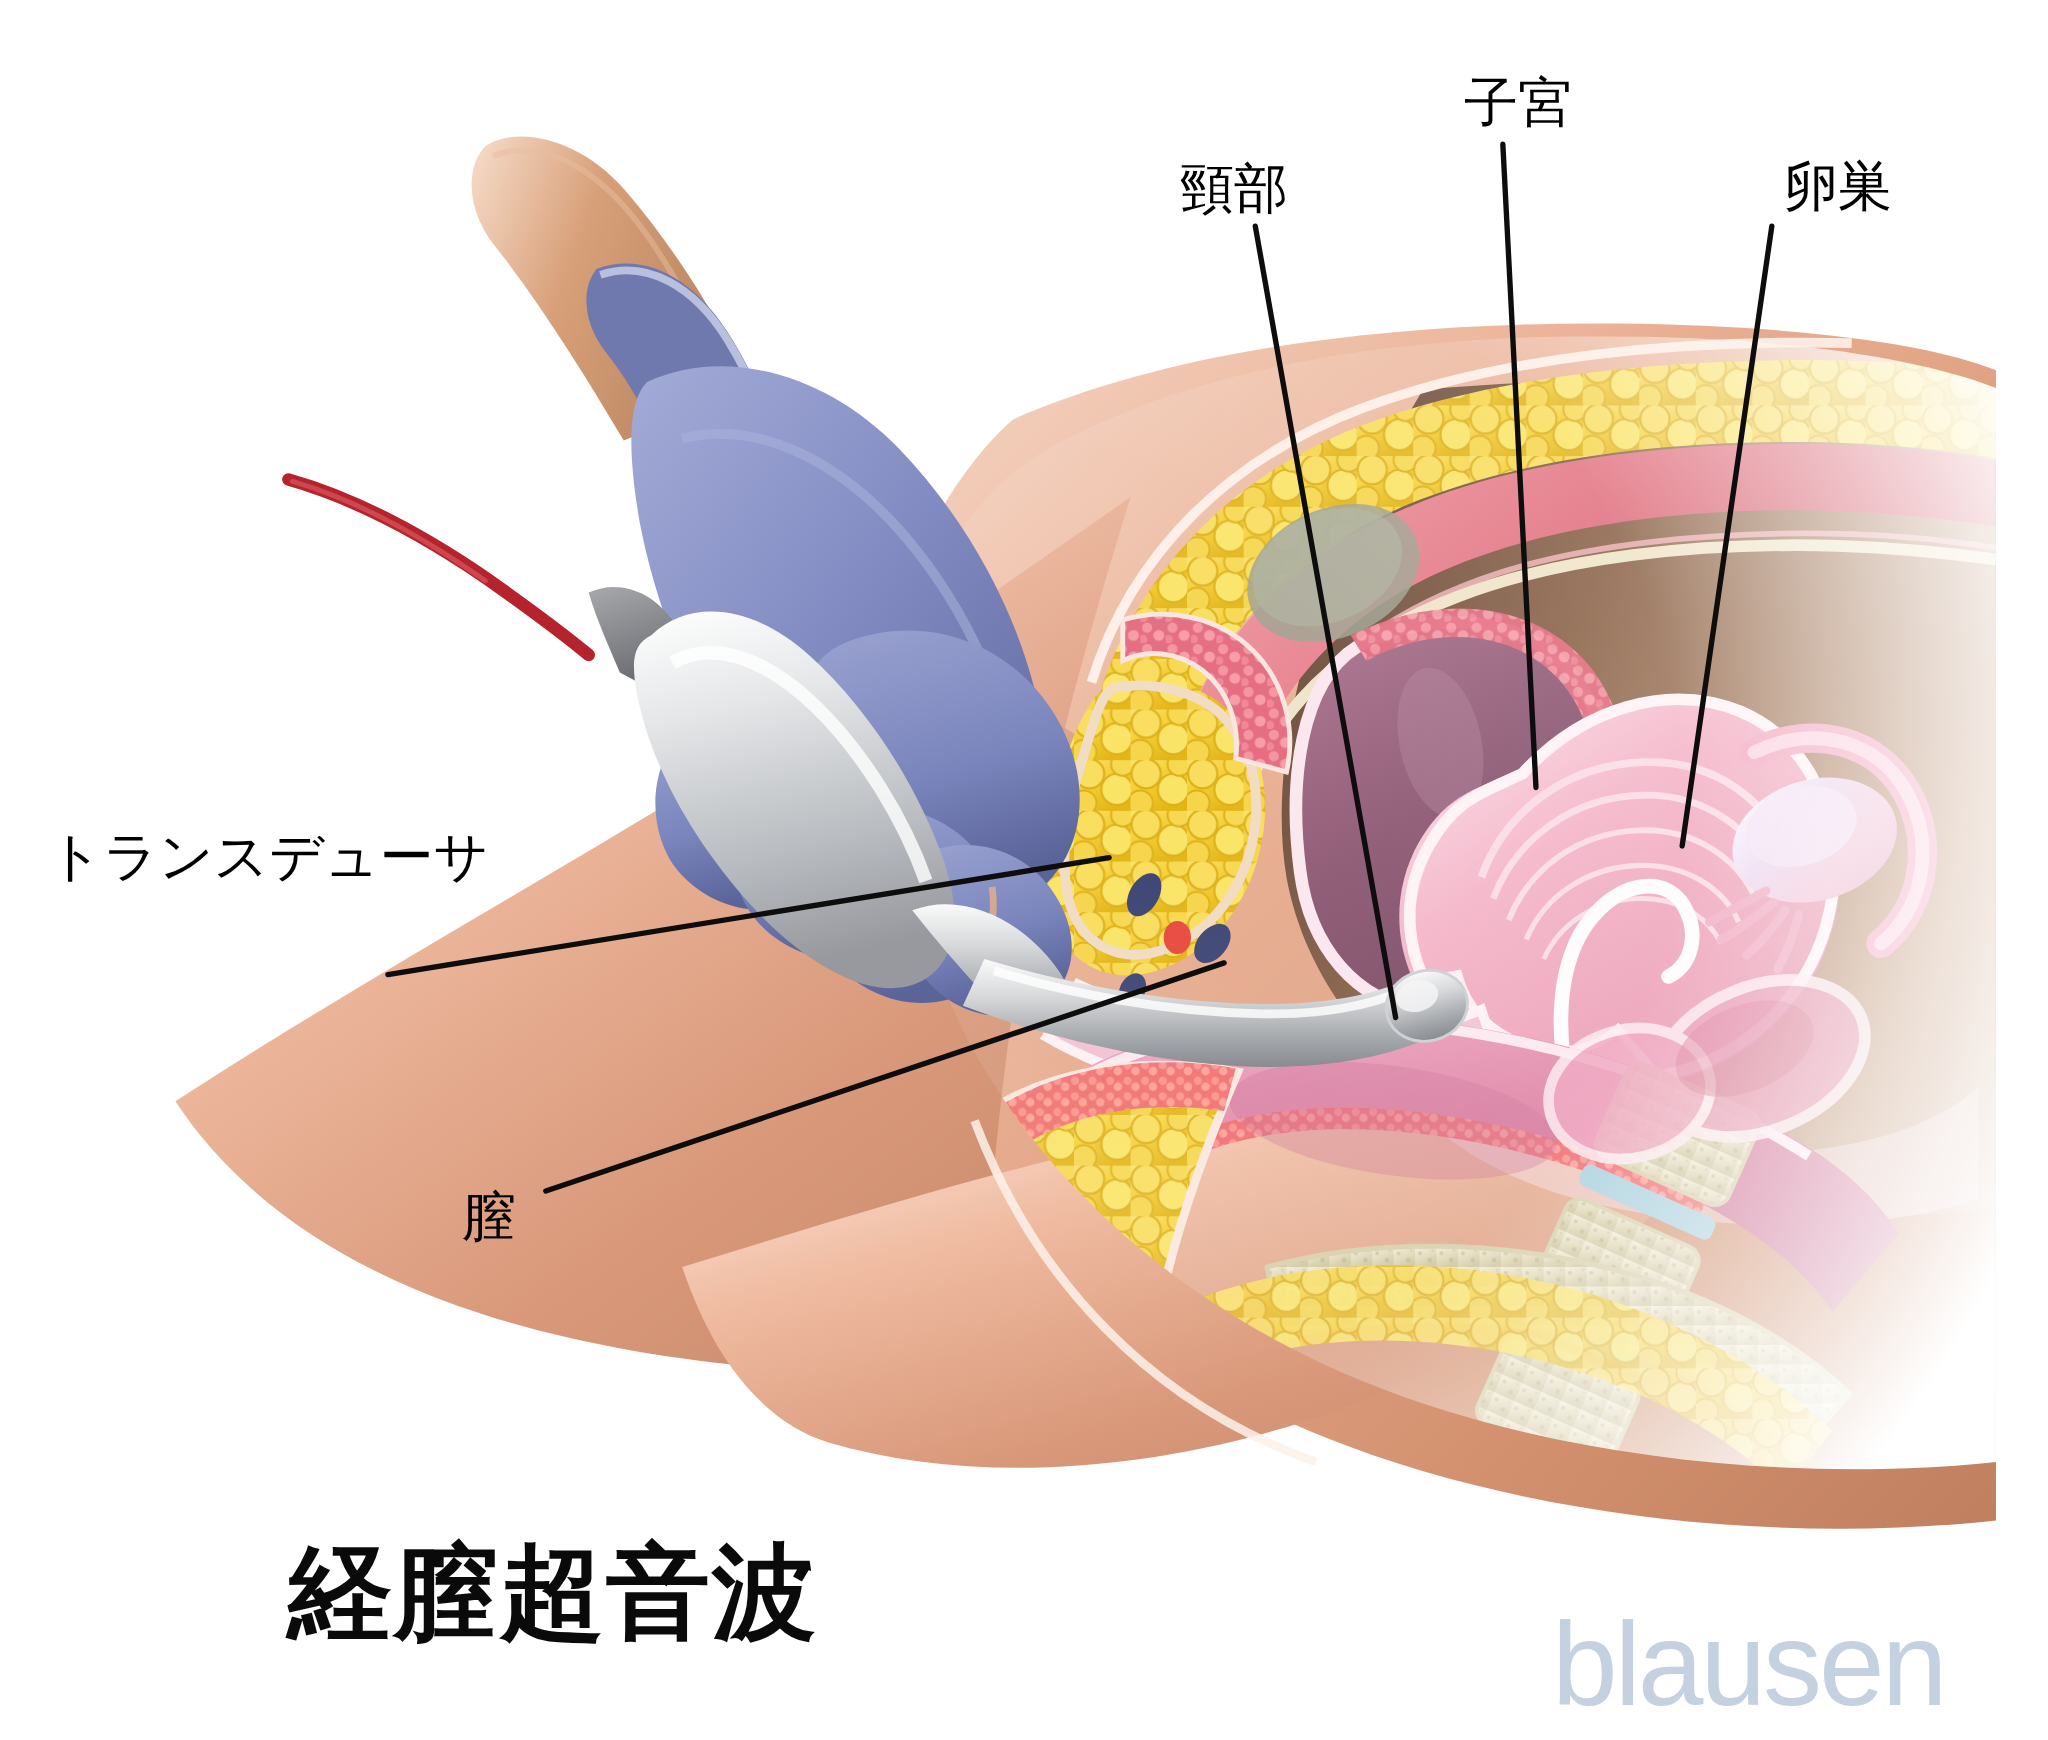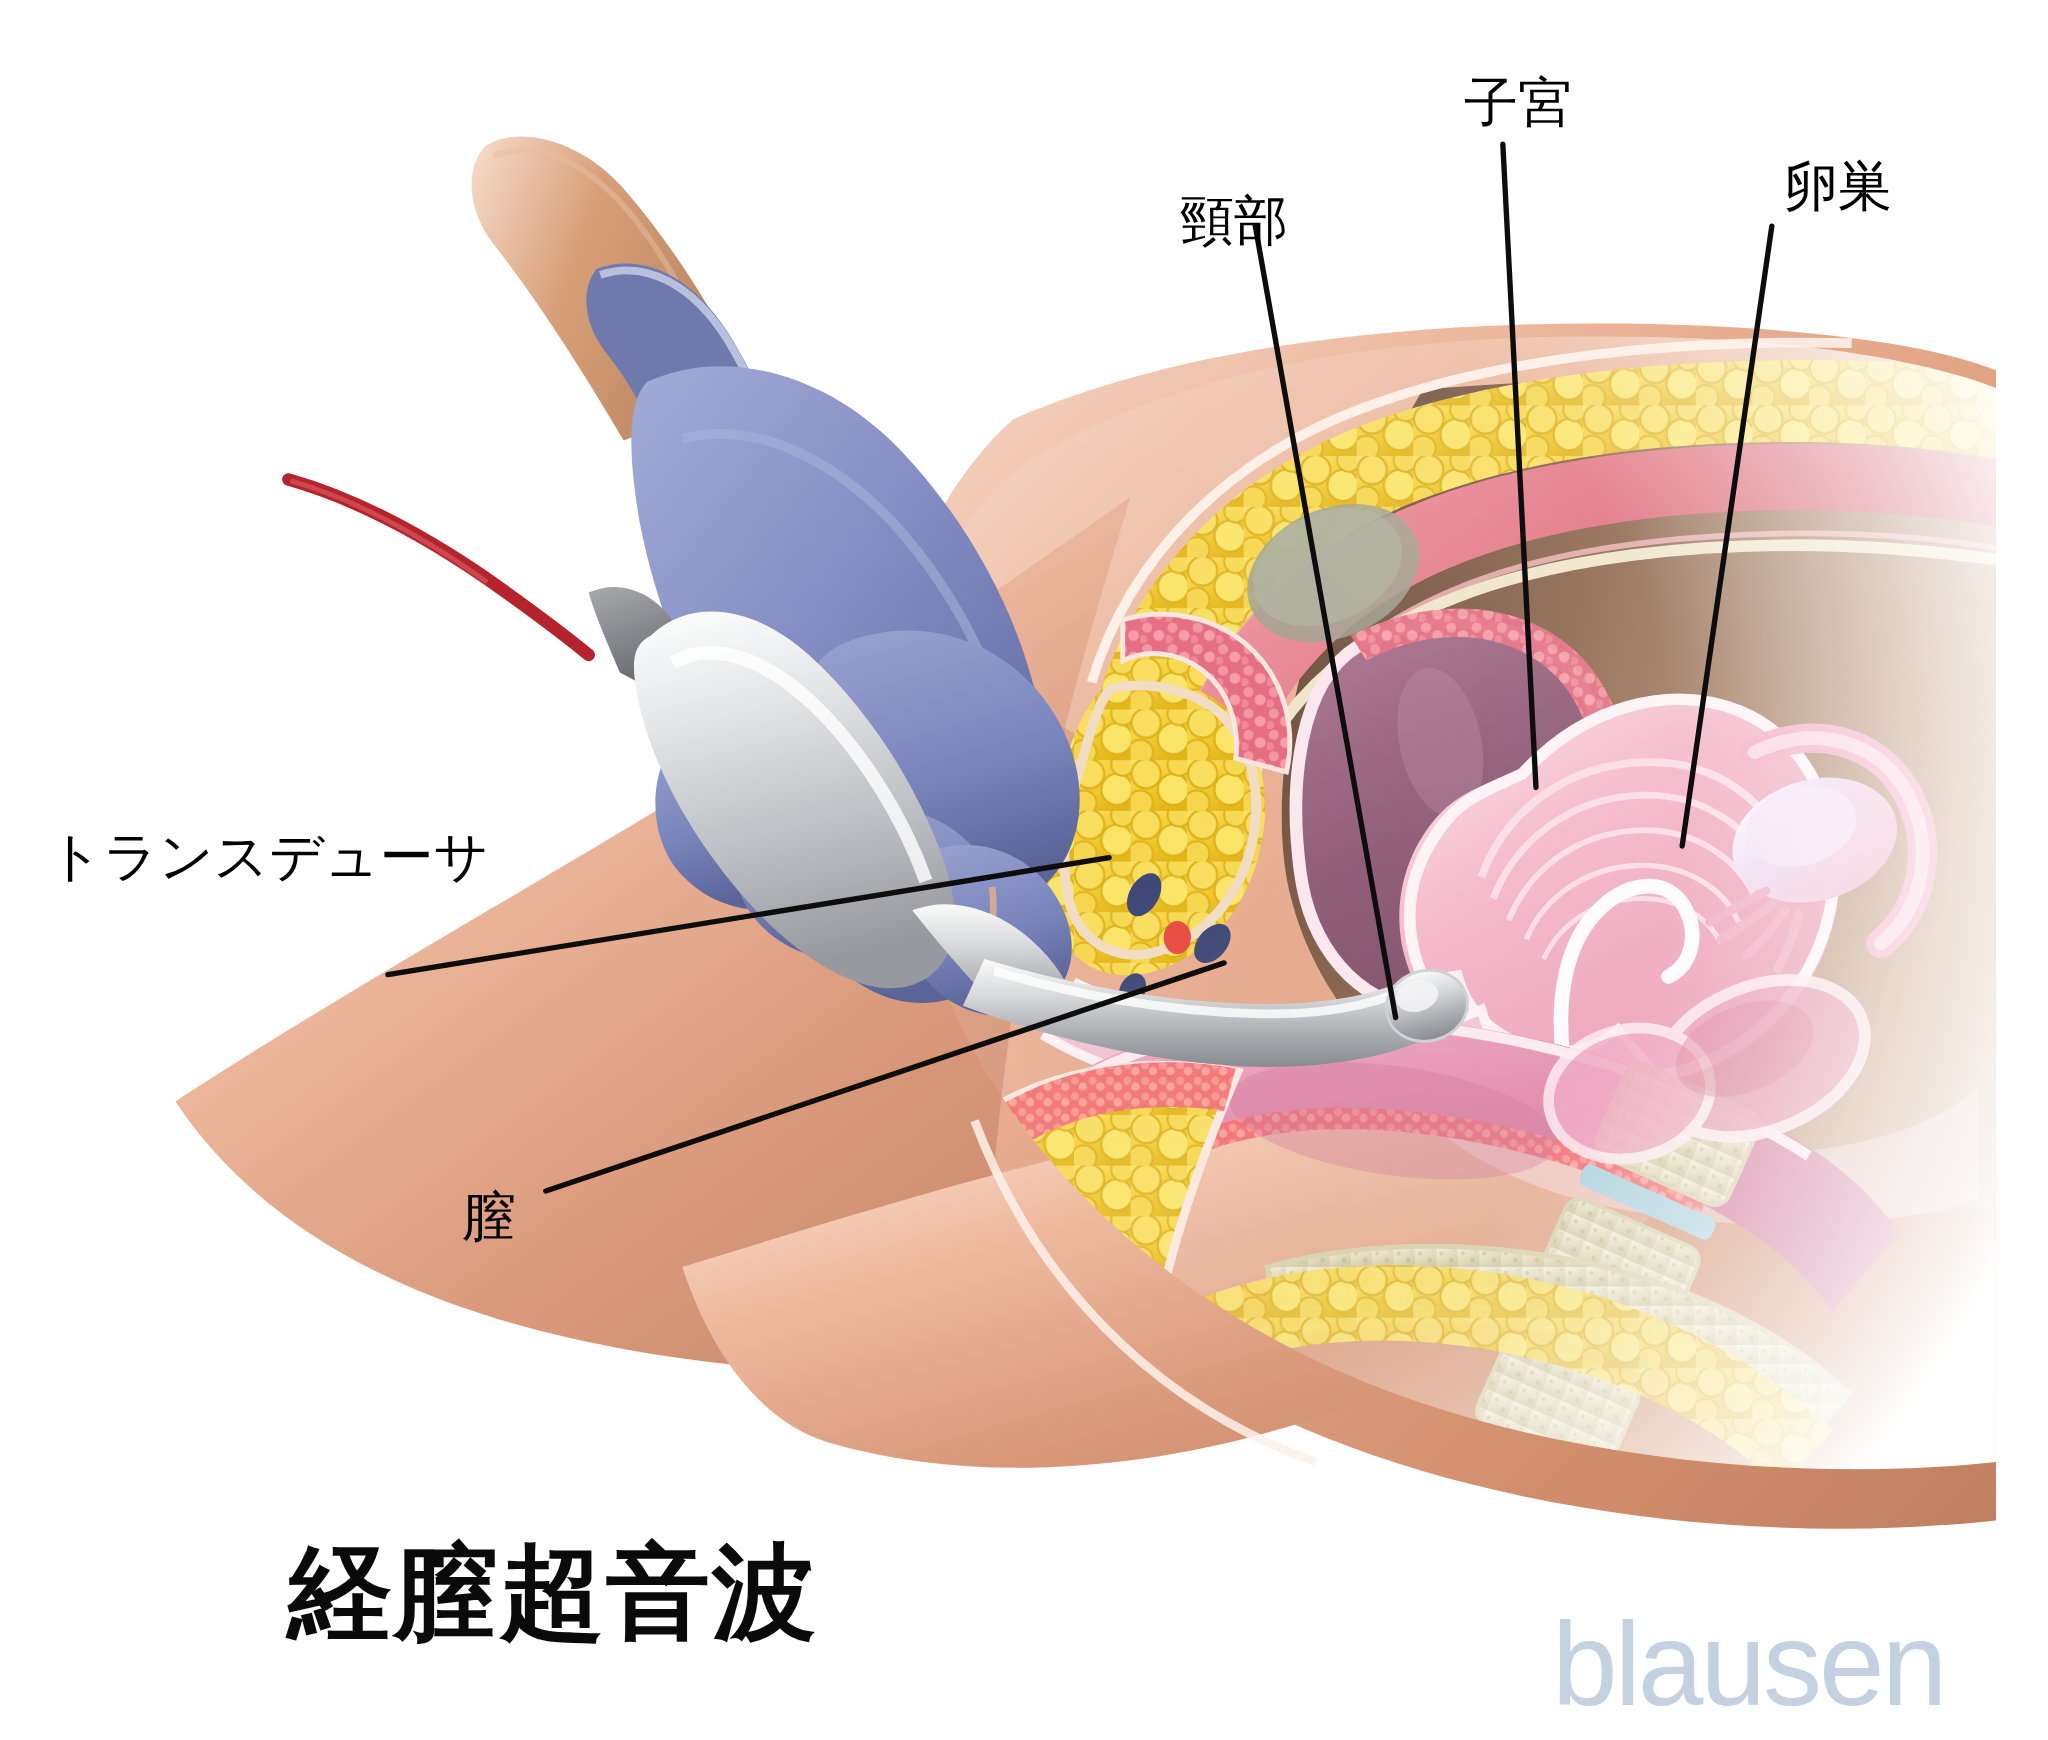--- a/index.html
+++ b/index.html
@@ -380,21 +380,21 @@
         <line x1="1288" y1="232" x2="1432" y2="1044"></line>
         <line x1="1818" y1="232" x2="1726" y2="868"></line>
         <line x1="398" y1="1000" x2="1138" y2="880"></line>
         <line x1="560" y1="1222" x2="1256" y2="988"></line>
       </g>
 
   </svg>
 
   <div id="labels">
       <div class="lbl" style="left: 1464px; top: 74px;">子宮</div>
-      <div class="lbl" style="left: 1180px; top: 160px; margin-top: 32px;">頸部</div>
+      <div class="lbl" style="left: 1180px; top: 160px;">頸部</div>
       <div class="lbl" style="left: 1784px; top: 158px;">卵巣</div>
       <div class="lbl" style="left: 48px; top: 828px;">トランスデューサ</div>
       <div class="lbl" style="left: 462px; top: 1188px;">膣</div>
     </div>
 
   <div id="brand">blausen</div>
   <div id="title">経膣超音波</div>
 
 </div>
 

